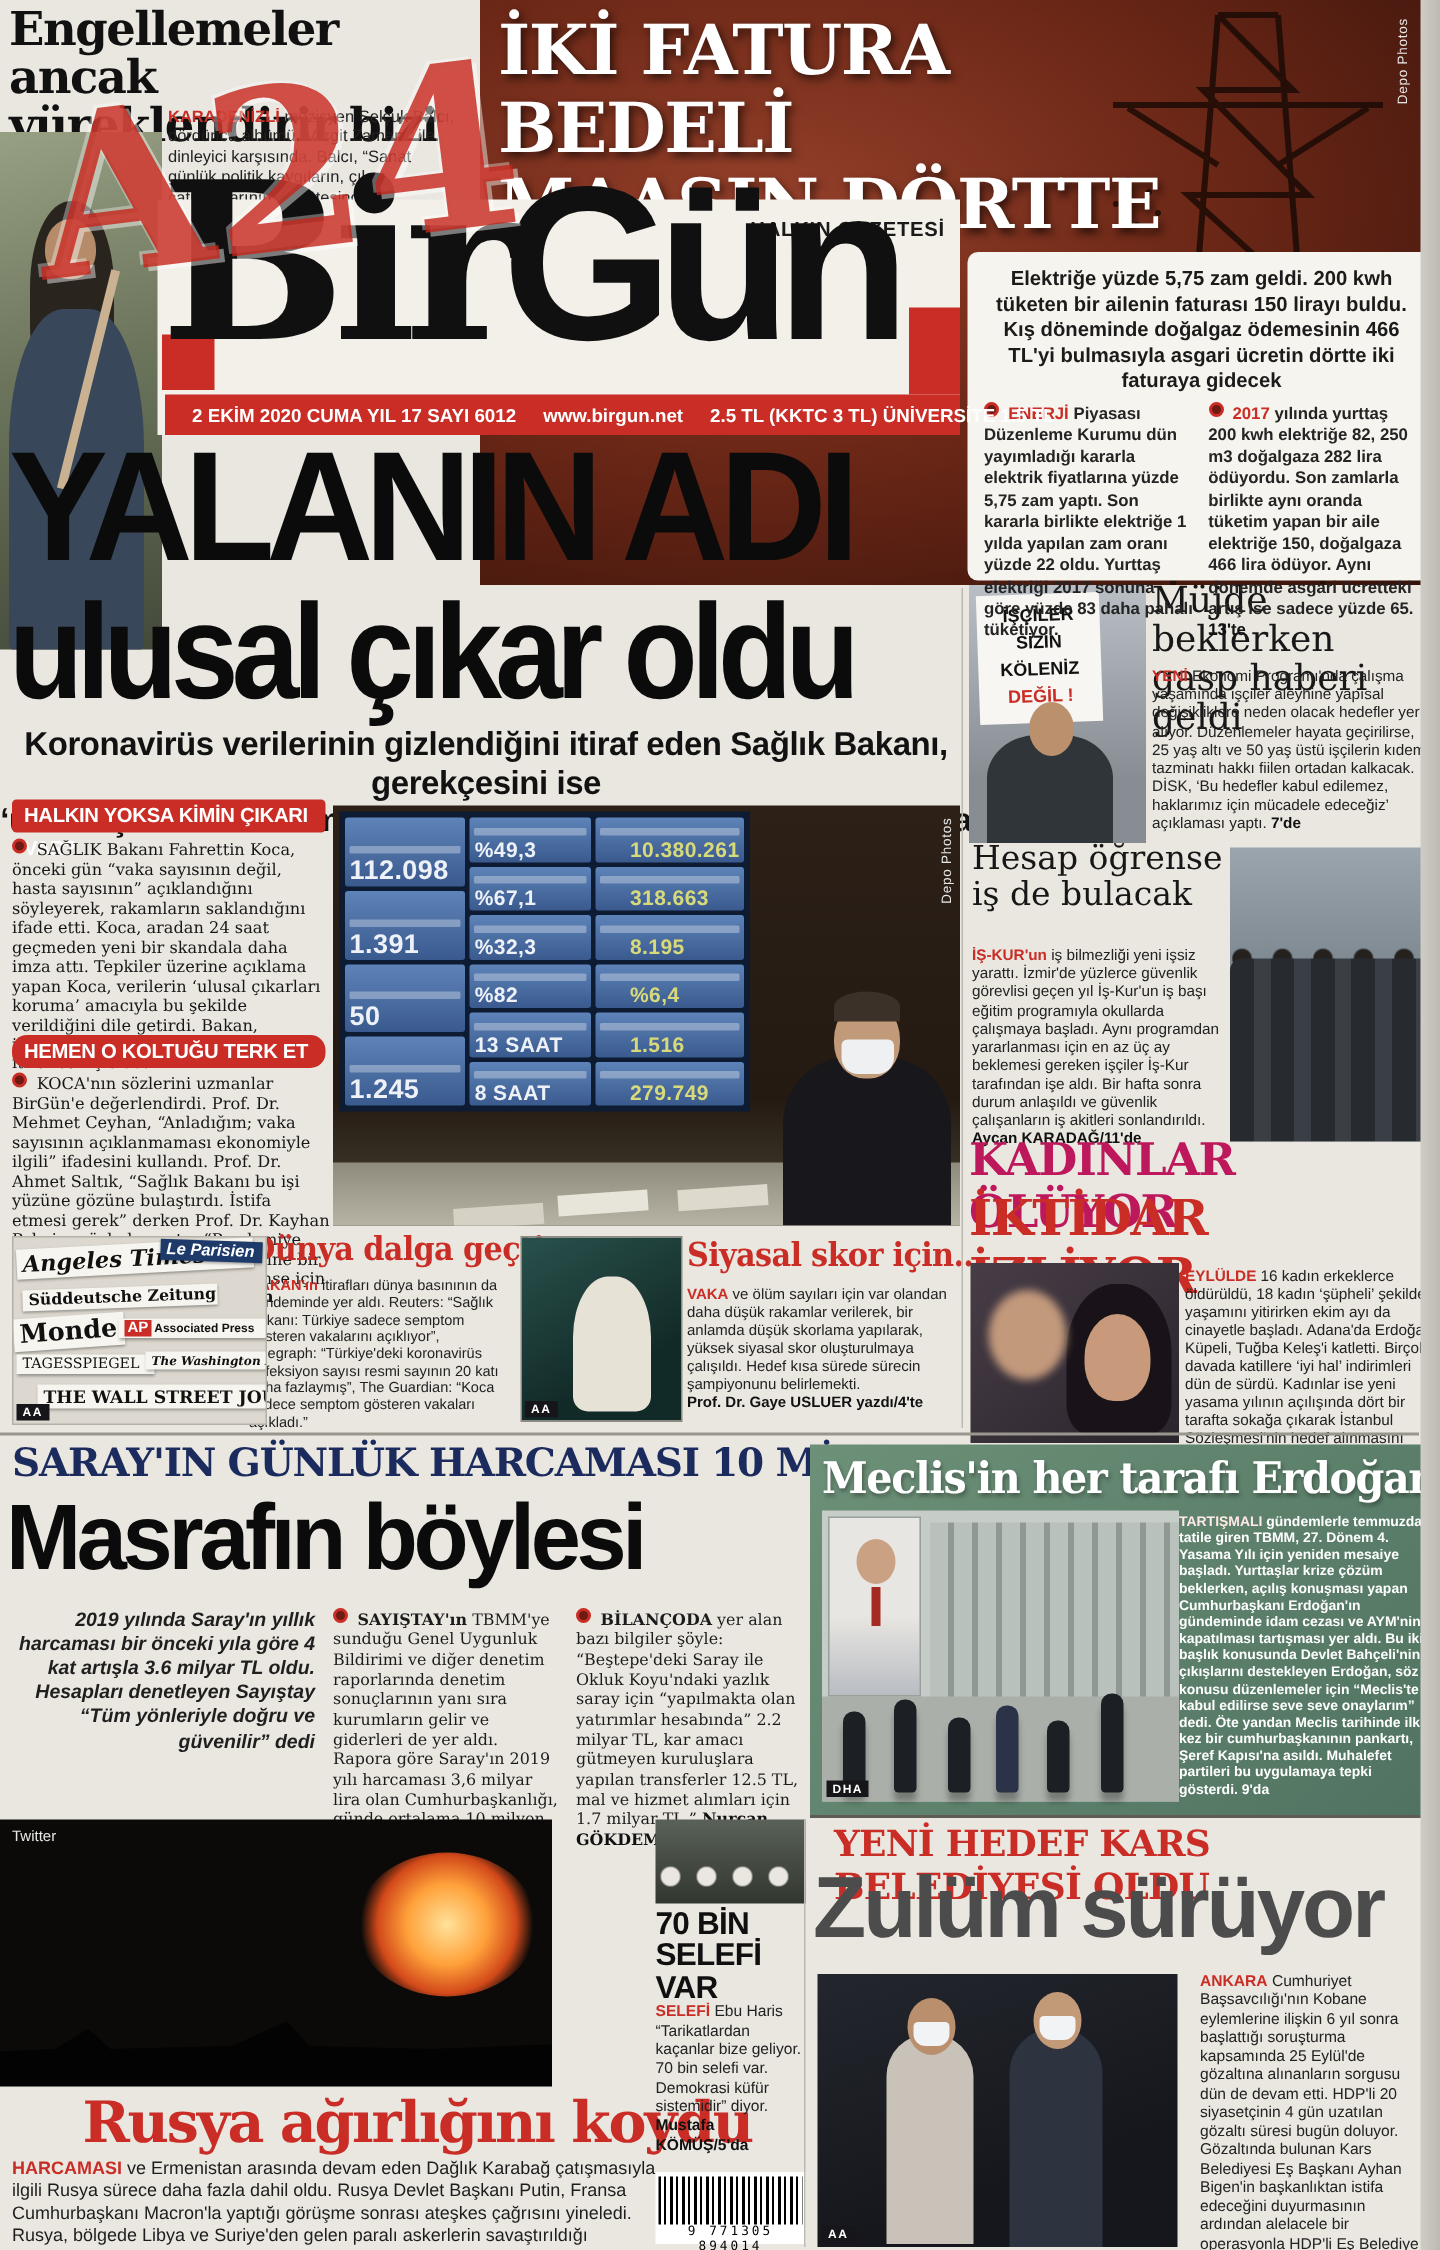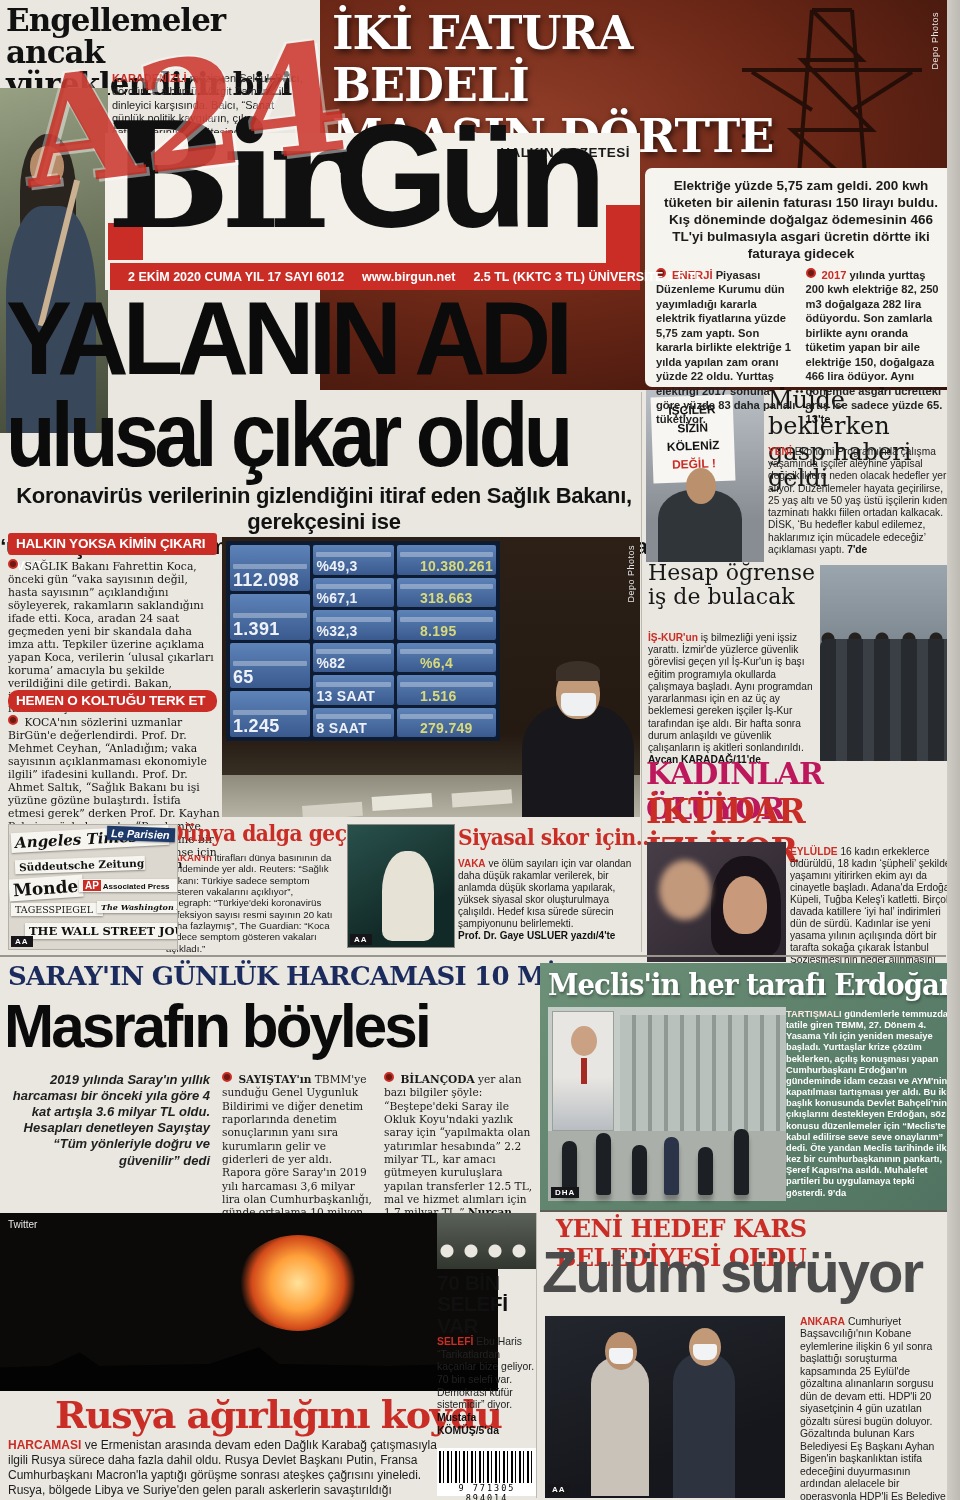--- a/index.html
+++ b/index.html
@@ -181,21 +181,21 @@
   #meclis-photo .pface{position:absolute;left:18px;top:14px;width:26px;height:30px;background:#caa183;
         border-radius:50%;}
   #meclis-photo .ptie{position:absolute;left:28px;top:46px;width:6px;height:26px;background:#a42a22;}
   #meclis-photo .ground{position:absolute;bottom:0;width:100%;height:70px;background:#aab0a9;}
   #meclis-photo .fig{position:absolute;bottom:6px;width:15px;height:54px;background:#1c2024;
         border-radius:7px 7px 3px 3px;box-shadow:0 6px 4px rgba(0,0,0,.3);}
   #meclis-text{position:absolute;left:246px;top:46px;width:164px;color:#fff;font-weight:bold;
         font-size:9.3px;line-height:1.2;}
 
   
-  #war-photo{left:0;top:1213px;width:498px;height:178px;background:#0b0a08;}
+  #war-photo{left:0;top:1213px;width:368px;height:178px;background:#0b0a08;}
   #war-photo .fire{position:absolute;left:238px;top:22px;width:120px;height:96px;border-radius:50%;
         background:radial-gradient(circle,#ffe29a 0%,#ffa13a 35%,#d2491a 60%,rgba(90,20,5,0) 75%);}
   #war-photo .ground{position:absolute;bottom:0;width:100%;height:52px;background:#030303;
         clip-path:polygon(0 100%,0 55%,10% 52%,16% 26%,20% 52%,42% 48%,52% 16%,56% 48%,78% 52%,100% 46%,100% 100%);}
   #war-credit{position:absolute;left:8px;top:6px;color:#fff;font-size:10px;opacity:.9;}
   #rusya-head{left:8px;top:1392px;font-family:"DejaVu Serif",serif;font-weight:bold;font-size:38px;
         letter-spacing:-1.5px;color:#c92d26;margin-left:47px;}
   #rusya-text{left:8px;top:1438px;width:430px;font-size:12px;line-height:1.25;color:#1d1d1d;font-weight:500;}
 
   #selefi-photo{left:437px;top:1213px;width:100px;height:56px;background:linear-gradient(180deg,#5a6158,#31362f);}
@@ -319,21 +319,21 @@
         <div class="scell">
             <i></i>
             <b>112.098</b>
           </div>
         <div class="scell">
             <i></i>
             <b>1.391</b>
           </div>
         <div class="scell">
             <i></i>
-            <b>65</b>
+            <b>50</b>
           </div>
         <div class="scell">
             <i></i>
             <b>1.245</b>
           </div>
       </div>
       <div class="scol c2">
         <div class="scell">
             <i></i>
             <b>%49,3</b>

